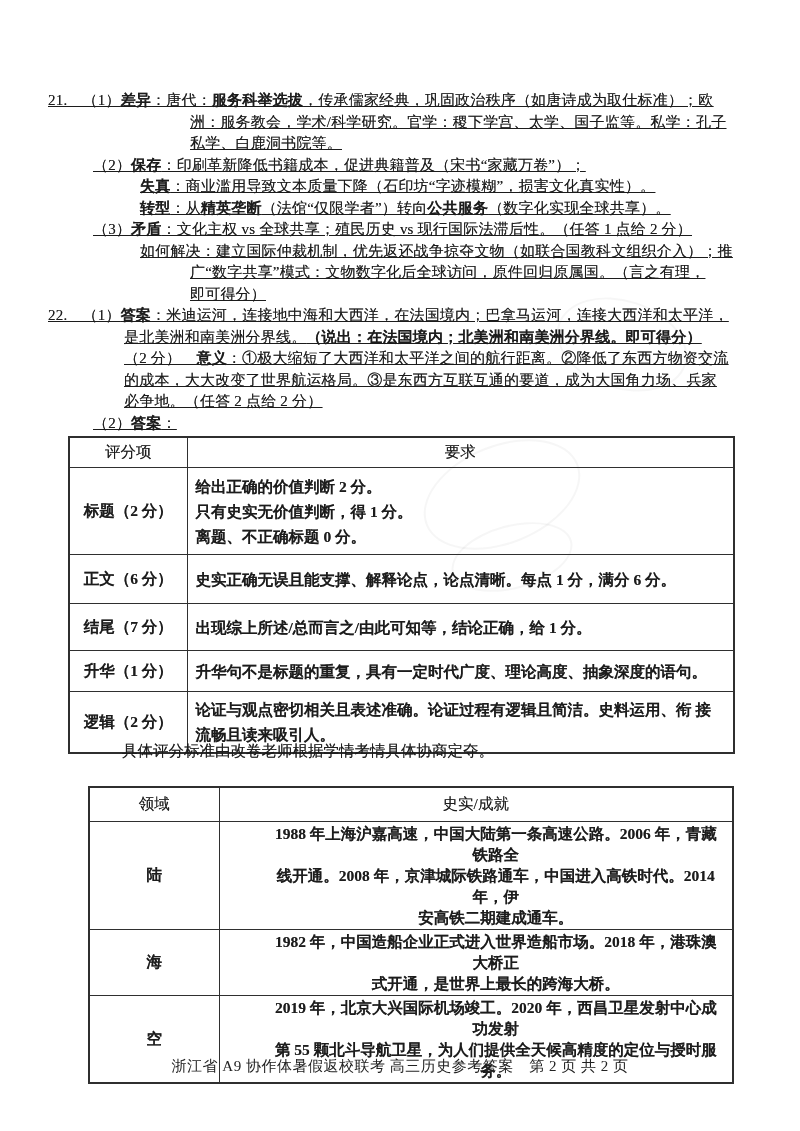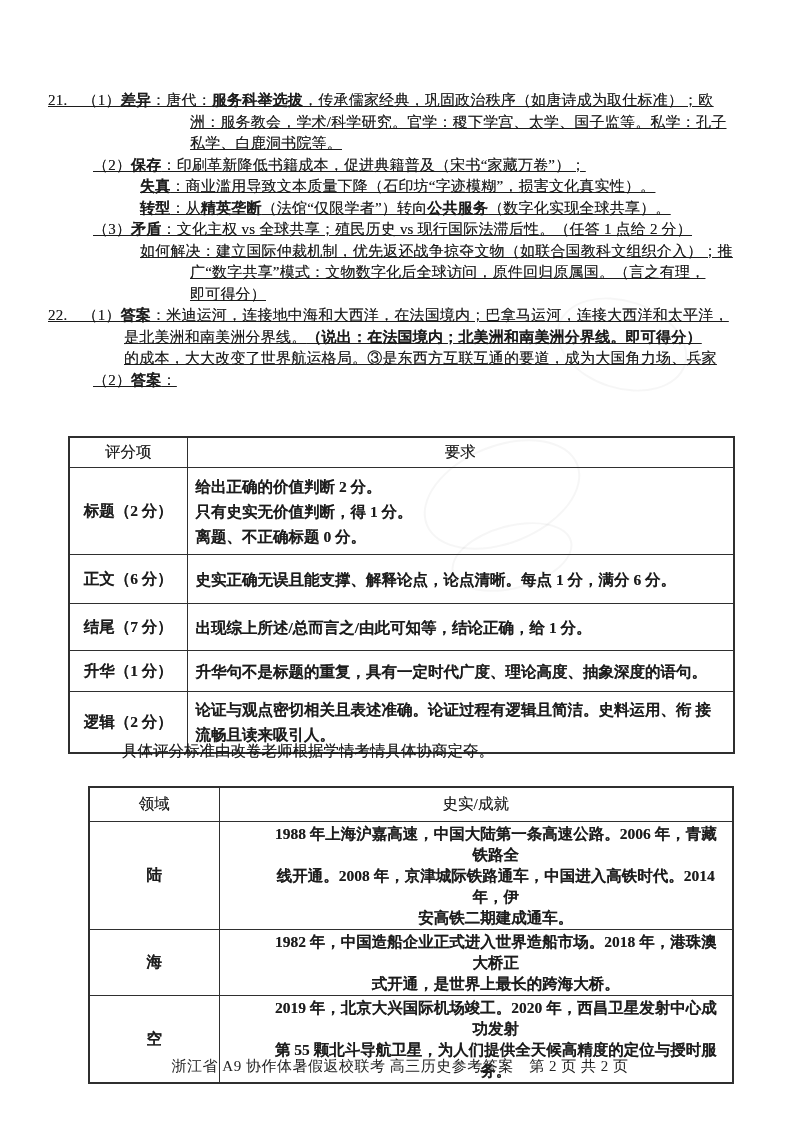--- a/index.html
+++ b/index.html
@@ -71,21 +71,23 @@
       <div class="line ind4"><span class="">私学、白鹿洞书院等。</span></div>
       <div class="line ind1"><span class="">（2）</span><span class="b">保存</span><span class="">：印刷革新降低书籍成本，促进典籍普及（宋书“家藏万卷”）；</span></div>
       <div class="line ind3"><span class="b">失真</span><span class="">：商业滥用导致文本质量下降（石印坊“字迹模糊”，损害文化真实性）。</span></div>
       <div class="line ind3"><span class="b">转型</span><span class="">：从</span><span class="b">精英垄断</span><span class="">（法馆“仅限学者”）转向</span><span class="b">公共服务</span><span class="">（数字化实现全球共享）。</span></div>
       <div class="line ind1"><span class="">（3）</span><span class="b">矛盾</span><span class="">：文化主权 vs 全球共享；殖民历史 vs 现行国际法滞后性。（任答 1 点给 2 分）</span></div>
       <div class="line ind3"><span class="">如何解决：建立国际仲裁机制，优先返还战争掠夺文物（如联合国教科文组织介入）；推</span></div>
       <div class="line ind4"><span class="">广“数字共享”模式：文物数字化后全球访问，原件回归原属国。（言之有理，</span></div>
       <div class="line ind4"><span class="">即可得分）</span></div>
       <div class="line ind0"><span class="">22.　（1）</span><span class="b">答案</span><span class="">：米迪运河，连接地中海和大西洋，在法国境内；巴拿马运河，连接大西洋和太平洋，</span></div>
       <div class="line ind2"><span class="">是北美洲和南美洲分界线。</span><span class="b">（说出：在法国境内；北美洲和南美洲分界线。即可得分）</span></div>
+      <div class="line ind2"><span class="">（2 分）　</span><span class="b">意义</span><span class="">：①极大缩短了大西洋和太平洋之间的航行距离。②降低了东西方物资交流</span></div>
       <div class="line ind2"><span class="">的成本，大大改变了世界航运格局。③是东西方互联互通的要道，成为大国角力场、兵家</span></div>
+      <div class="line ind2"><span class="">必争地。（任答 2 点给 2 分）</span></div>
       <div class="line ind1"><span class="">（2）</span><span class="b">答案</span><span class="">：</span></div>
     </div>
 
   <table class="tbl" id="rubric-table">
     <colgroup>
         <col style="width:118px">
         <col>
       </colgroup>
     <thead>
       <tr>

